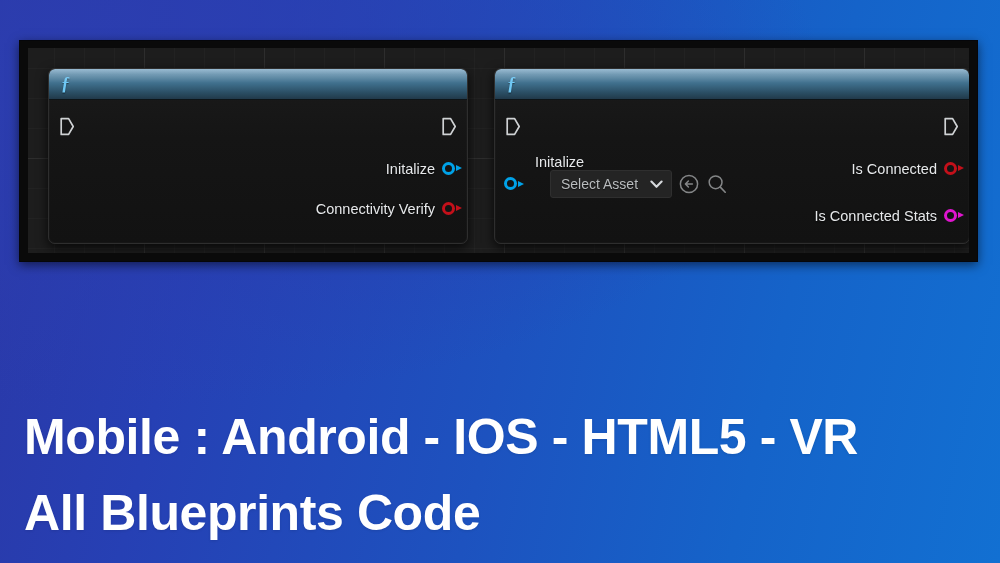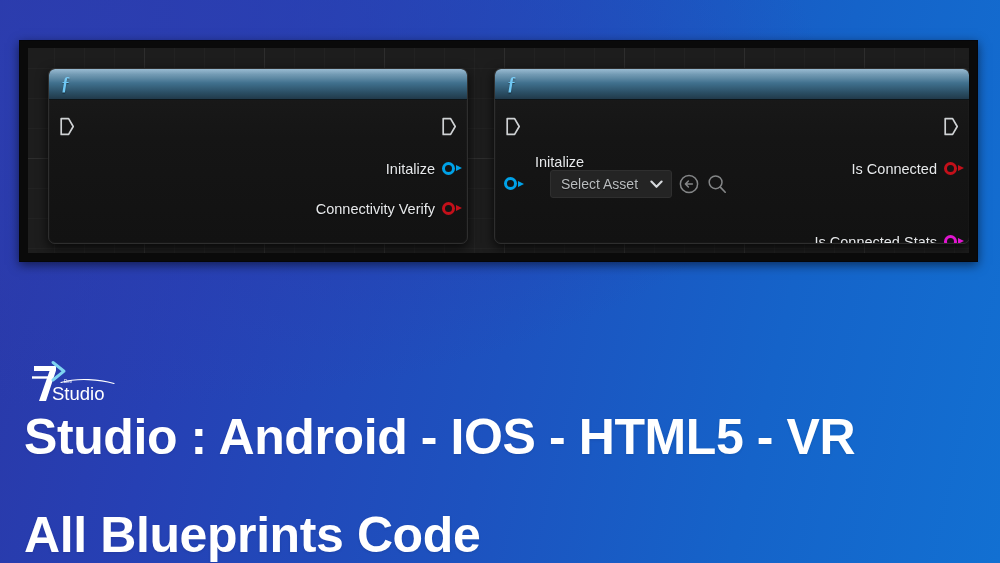--- a/index.html
+++ b/index.html
@@ -202,21 +202,21 @@
     left: 24px;
     color: #ffffff;
     font-weight: 700;
     font-size: 50px;
     line-height: 1.04;
     letter-spacing: -0.4px;
     white-space: nowrap;
     text-shadow: 0 1px 3px rgba(0,0,0,0.10);
   }
   #headline-1 { top: 411px; }
-  #headline-2 { top: 487px; margin-top: 22px; }
+  #headline-2 { top: 487px; }
 </style>
 </head>
 <body>
 
 <div id="stage">
 
   <div id="bp-canvas">
     <div id="bp-grid">
 
       <div class="node" id="node-1" style="left:20px; top:20px; width:420px; height:176px;">
@@ -314,47 +314,32 @@
           </div>
 
           <div class="pin-row out" style="right:10px; top:61px;padding-left:8px;">
             <span class="pin-label">Is Connected</span>
             <span class="pin-dot" style="color:#c3101a;">
               <span class="ring"></span>
                 <span class="tri"></span>
             </span>
           </div>
 
-          <div class="pin-row out" style="right:10px; top:108px;margin-top:26px;">
+          <div class="pin-row out" style="right:10px; top:108px;">
             <span class="pin-label">Is Connected Stats</span>
             <span class="pin-dot" style="color:#e015cf;">
               <span class="ring"></span>
                 <span class="tri"></span>
             </span>
           </div>
 
         </div>
       </div>
 
     </div>
   </div>
 
-  <div id="logo">
-    <svg viewBox="0 0 100 50" aria-hidden="true">
-
-      <path d="M8 9 L30 9 L30 13.5 L20 44 L13 44 L23.5 14 L8 14 Z" fill="#ffffff"></path>
-      <path d="M6 20.5 L26 20.5" stroke="#ffffff" stroke-width="2.4"></path>
-
-      <path d="M27 5.5 L38 14.2 L27 23" fill="none" stroke="#7fd4f0" stroke-width="3" stroke-linecap="round" stroke-linejoin="round"></path>
-
-      <path d="M35 25.5 C52 20.5, 74 22.5, 88 26.5" fill="none" stroke="#ffffff" stroke-width="1.1" stroke-linecap="round"></path>
-
-      <text x="38" y="26.2" fill="#ffffff" font-family="Liberation Sans, sans-serif" font-size="4.6">Dev</text>
-
-      <text x="26" y="43" fill="#ffffff" font-family="Liberation Sans, sans-serif" font-size="18.5">Studio</text>
-    </svg>
-  </div>
-
-  <div class="headline" id="headline-1">Studio : Android - IOS - HTML5 - VR</div>
+
+  <div class="headline" id="headline-1">Mobile : Android - IOS - HTML5 - VR</div>
 
   <div class="headline" id="headline-2">All Blueprints Code</div>
 
 </div>
 
 </body></html>

